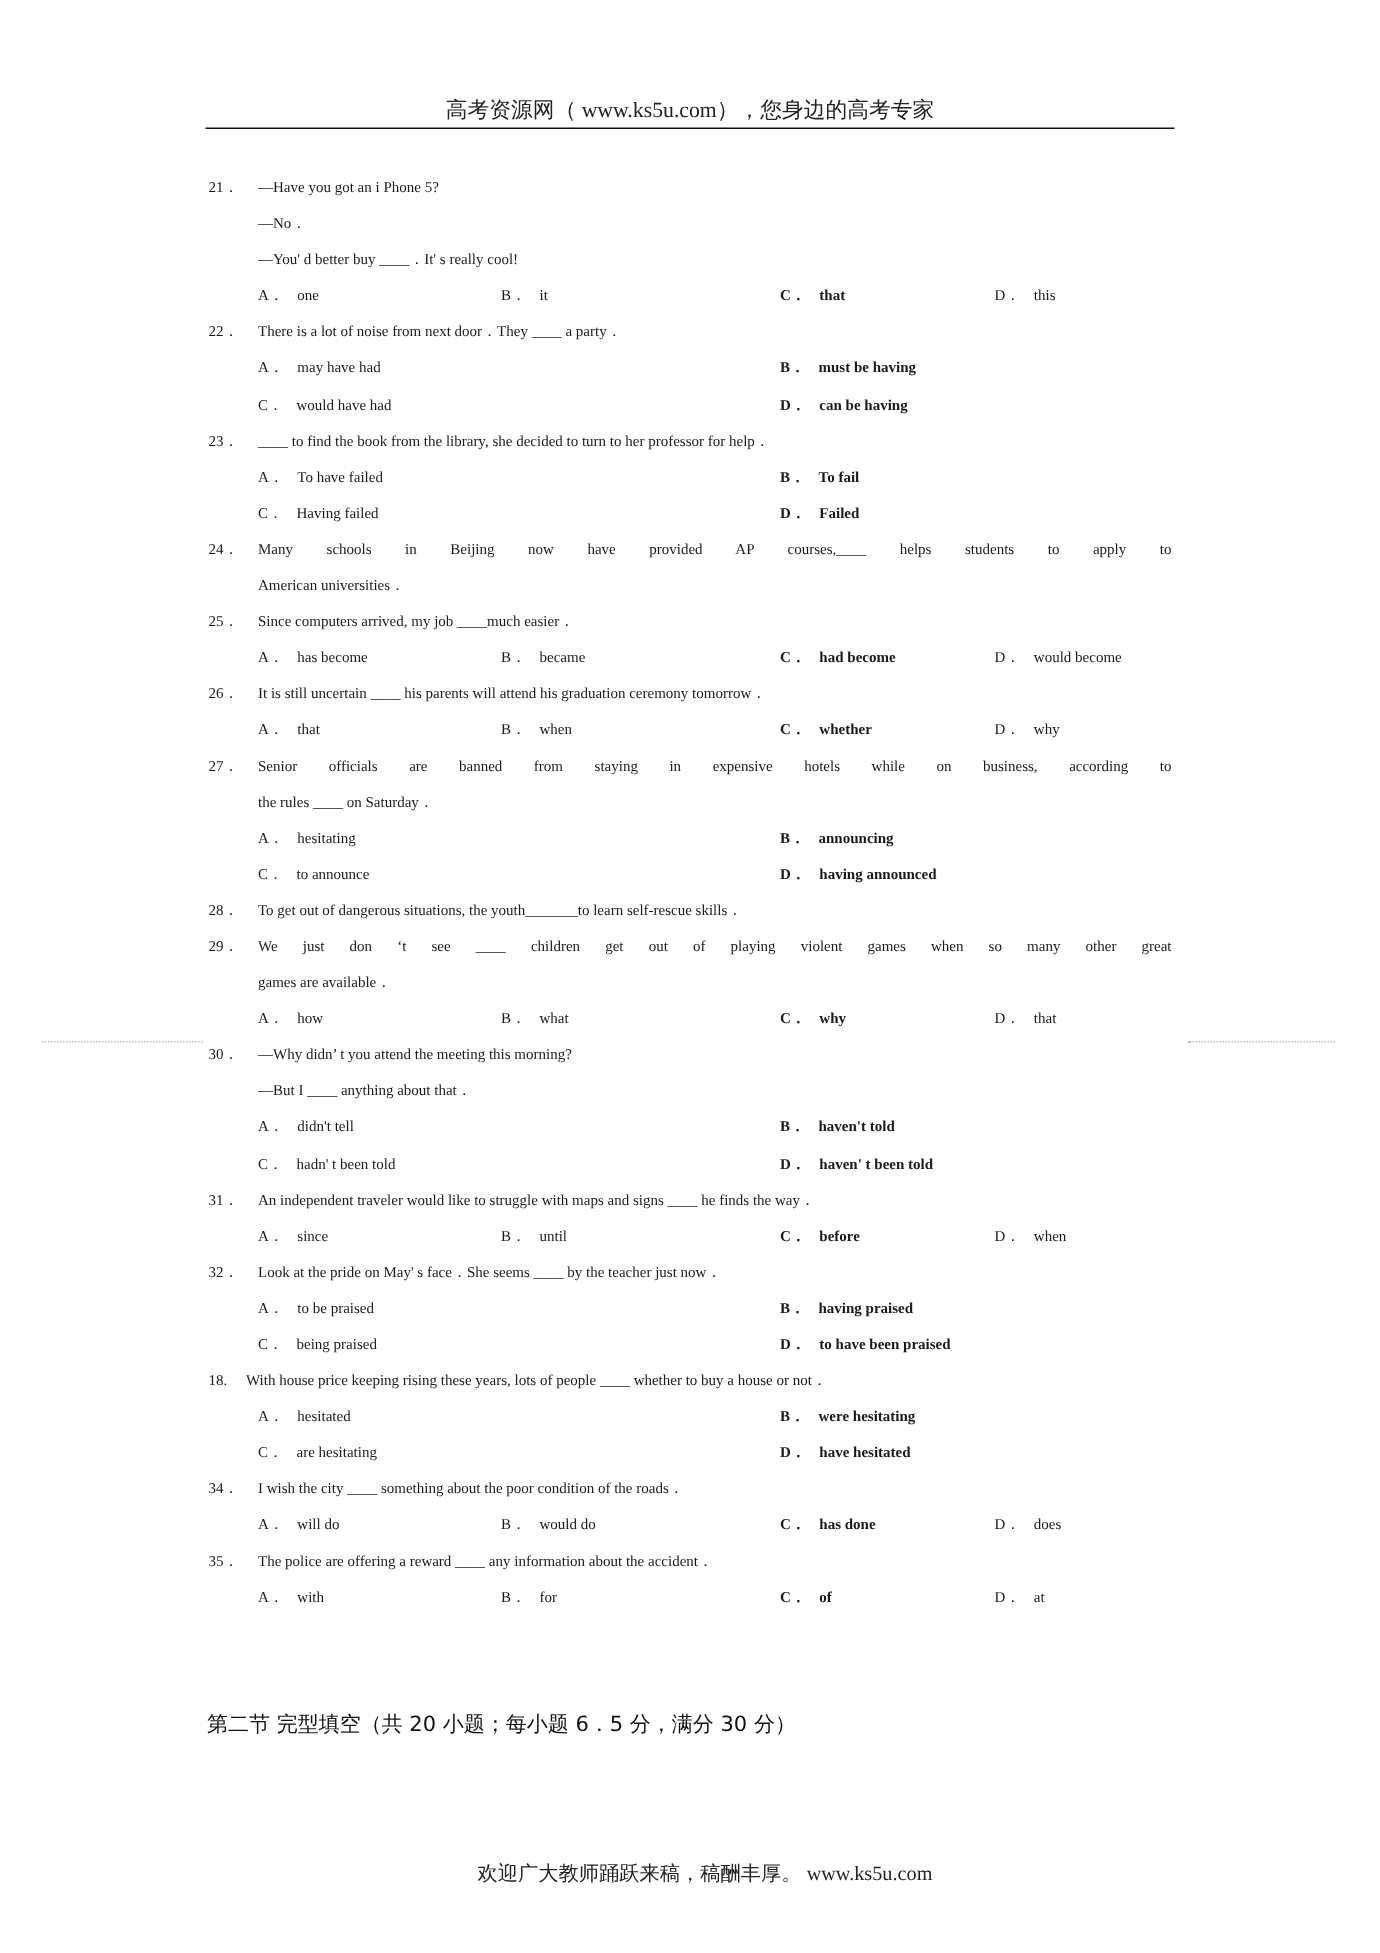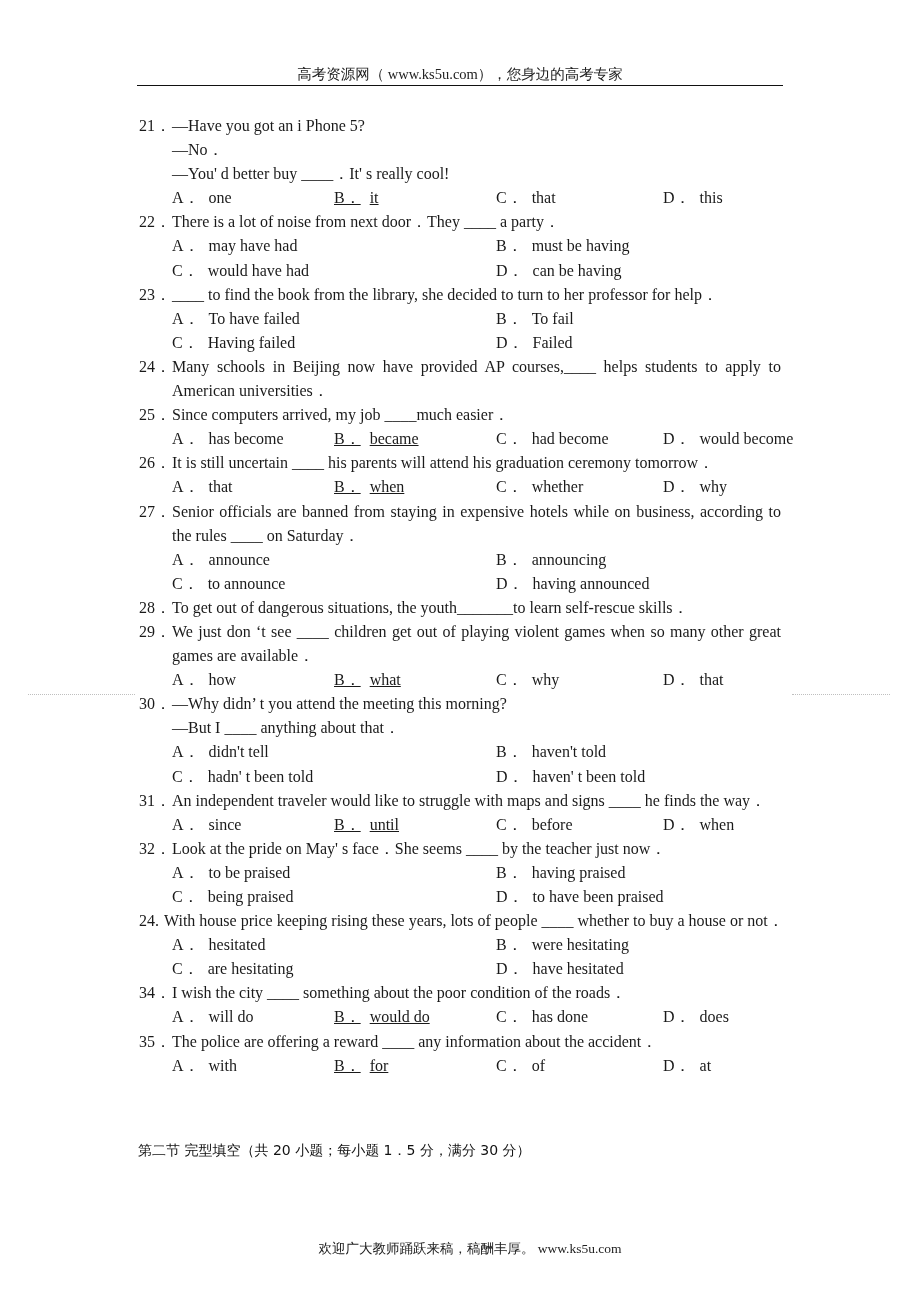--- a/index.html
+++ b/index.html
@@ -14,29 +14,29 @@
     }
     .header-rule {
       position: absolute; left: 137px; top: 85px; width: 646px; height: 0;
       border-top: 1.5px solid #111;
     }
     .questions {
       position: absolute; left: 0; top: 114px; width: 920px;
     }
     .line {
       position: relative; height: 24.1px; line-height: 24.1px;
-      font-size: 16px; white-space: nowrap;
+      font-size: 10px; white-space: nowrap;
     }
     .qnum { position: absolute; left: 139px; }
     .qtext { position: absolute; left: 172px; }
     .qtext.justify { width: 609px; text-align: justify; text-align-last: justify; white-space: normal; }
     .opt { position: absolute; }
     .opt.c0 { left: 172px; }
-    .opt.c1 { left: 334px; text-decoration: underline; }
-    .opt.c2 { left: 496px; }
+    .opt.c1 { left: 334px; }
+    .opt.c2 { left: 520px; font-weight: bold; }
     .opt.c3 { left: 663px; }
     .opt .letter { margin-right: 9px; }
     .section-heading {
       position: absolute; left: 138px; top: 1139px;
       font-family: "DejaVu Sans", "Liberation Sans", sans-serif;
       font-size: 14px; line-height: 22px; color: #111;
     }
     .page-footer {
       position: absolute; left: 280px; top: 1239px; width: 380px;
       text-align: center; font-size: 13.5px; line-height: 20px; color: #222;
@@ -137,21 +137,21 @@
     </div>
     <div>
       <div class="line">
         <span class="qnum">27．</span>
         <span class="qtext justify">Senior officials are banned from staying in expensive hotels while on business, according to</span>
       </div>
       <div class="line">
         <span class="qtext">the rules ____ on Saturday．</span>
       </div>
       <div class="line">
-        <span class="opt c0"><span class="letter">A．</span><span>announce</span></span>
+        <span class="opt c0"><span class="letter">A．</span><span>hesitating</span></span>
         <span class="opt c2"><span class="letter">B．</span><span>announcing</span></span>
       </div>
       <div class="line">
         <span class="opt c0"><span class="letter">C．</span><span>to announce</span></span>
         <span class="opt c2"><span class="letter">D．</span><span>having announced</span></span>
       </div>
     </div>
     <div>
       <div class="line">
         <span class="qnum">28．</span>
@@ -211,21 +211,21 @@
         <span class="opt c0"><span class="letter">A．</span><span>to be praised</span></span>
         <span class="opt c2"><span class="letter">B．</span><span>having praised</span></span>
       </div>
       <div class="line">
         <span class="opt c0"><span class="letter">C．</span><span>being praised</span></span>
         <span class="opt c2"><span class="letter">D．</span><span>to have been praised</span></span>
       </div>
     </div>
     <div>
       <div class="line">
-        <span class="qnum">24.</span>
+        <span class="qnum">18.</span>
         <span class="qtext" style="left: 164px;">With house price keeping rising these years, lots of people ____ whether to buy a house or not．</span>
       </div>
       <div class="line">
         <span class="opt c0"><span class="letter">A．</span><span>hesitated</span></span>
         <span class="opt c2"><span class="letter">B．</span><span>were hesitating</span></span>
       </div>
       <div class="line">
         <span class="opt c0"><span class="letter">C．</span><span>are hesitating</span></span>
         <span class="opt c2"><span class="letter">D．</span><span>have hesitated</span></span>
       </div>
@@ -249,15 +249,15 @@
       </div>
       <div class="line">
         <span class="opt c0"><span class="letter">A．</span><span>with</span></span>
         <span class="opt c1"><span class="letter">B．</span><span>for</span></span>
         <span class="opt c2"><span class="letter">C．</span><span>of</span></span>
         <span class="opt c3"><span class="letter">D．</span><span>at</span></span>
       </div>
     </div>
   </div>
 
-<div class="section-heading">第二节  完型填空（共 20 小题；每小题 1．5 分，满分 30 分）</div>
+<div class="section-heading">第二节  完型填空（共 20 小题；每小题 6．5 分，满分 30 分）</div>
 
 <div class="page-footer">欢迎广大教师踊跃来稿，稿酬丰厚。  www.ks5u.com</div>
 
 </body></html>

